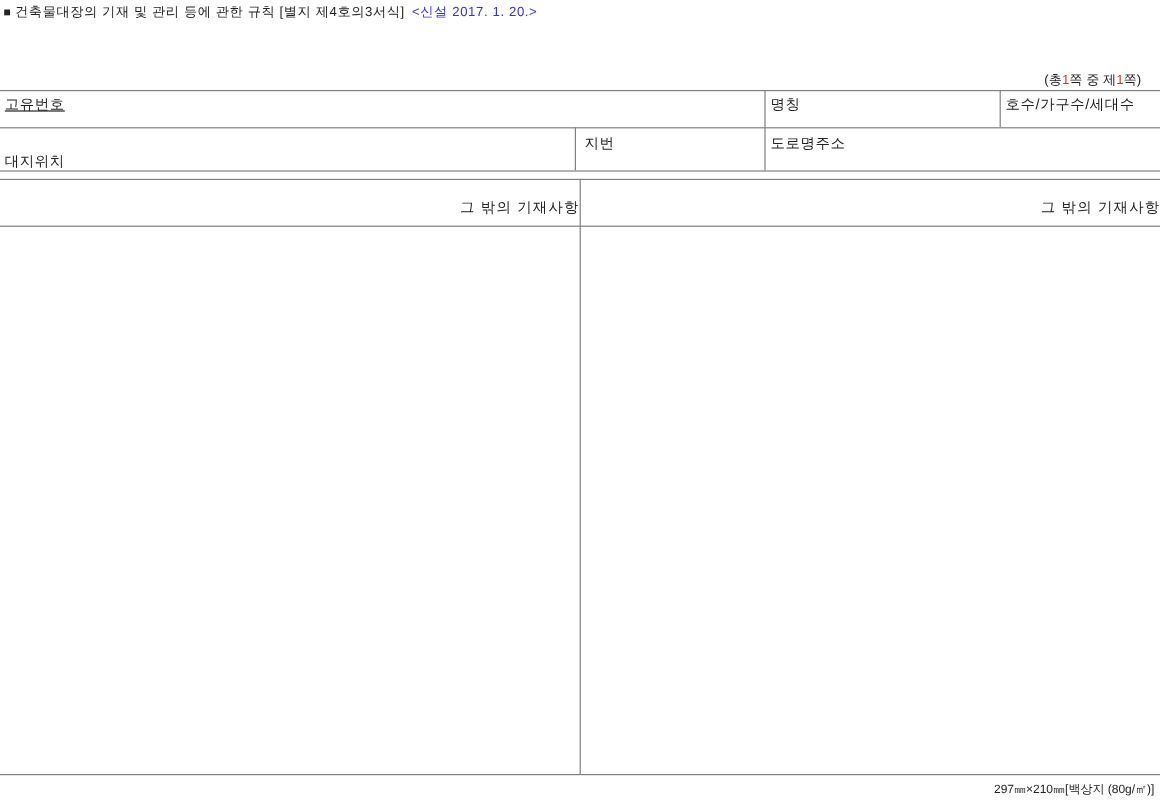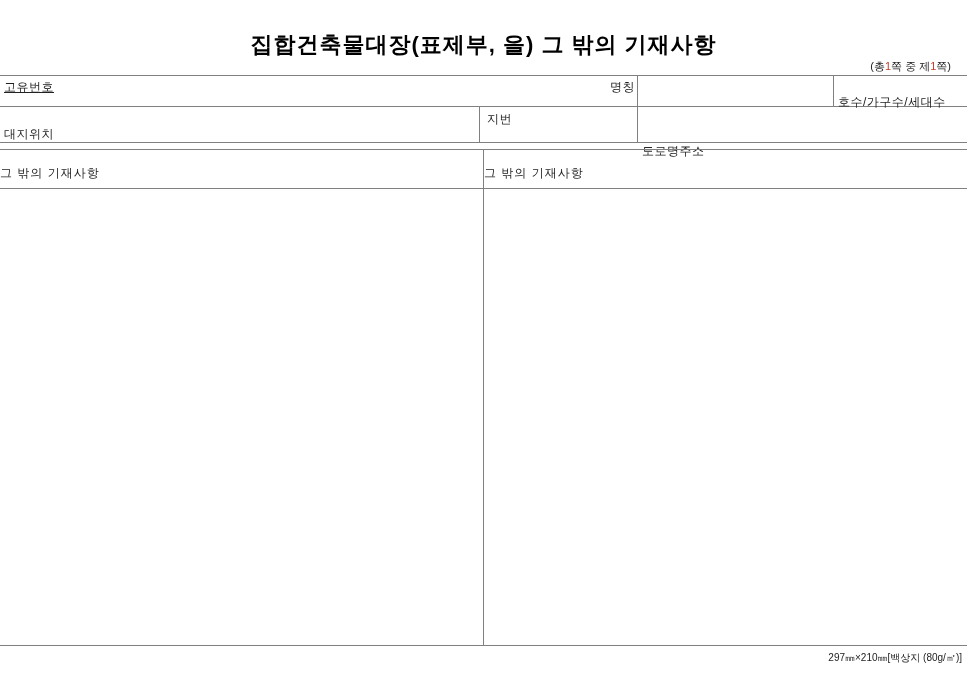--- a/index.html
+++ b/index.html
@@ -62,40 +62,40 @@
   .vl-t2-center { left: 483px; top: 149px; height: 496px; }
   
   .cell-label {
     position: absolute;
     font-size: 12px;
     letter-spacing: 0.5px;
     white-space: nowrap;
     color: #222222;
   }
   .lbl-unique   { left: 4px;   top: 79px; text-decoration: underline; }
-  .lbl-name     { left: 610px; top: 79px; text-align: center; }
-  .lbl-units    { left: 838px; top: 94px; }
+  .lbl-name     { left: 642px; top: 79px; text-align: center; }
+  .lbl-units    { left: 838px; top: 79px; }
   .lbl-site     { left: 4px;   top: 126px; }
   .lbl-lot      { left: 487px; top: 111px; }
-  .lbl-road     { left: 642px; top: 111px; margin-top: 32px; }
+  .lbl-road     { left: 642px; top: 111px; }
   
   .value-cell { position: absolute; }
   .val-unique { left: 1px;   top: 92px;  width: 635px; height: 13px; }
   .val-name   { left: 638px; top: 92px;  width: 194px; height: 13px; }
   .val-units  { left: 834px; top: 92px;  width: 132px; height: 13px; }
   .val-site   { left: 1px;   top: 125px; width: 477px; height: 16px; }
   .val-lot    { left: 480px; top: 125px; width: 156px; height: 16px; }
   .val-road   { left: 638px; top: 125px; width: 328px; height: 16px; }
   
   .om-header {
     position: absolute;
     top: 165px;
     font-size: 12px;
     letter-spacing: 1px;
-    text-align: left;
+    text-align: right;
     white-space: nowrap;
     color: #222222;
   }
   .om-header.left  { left: 0;     width: 483px; }
   .om-header.right { left: 484px; width: 483px; }
   .om-body { position: absolute; top: 190px; height: 454px; }
   .om-body.left  { left: 0;     width: 482px; }
   .om-body.right { left: 485px; width: 482px; }
   
   .paper-spec {
@@ -105,22 +105,24 @@
     font-size: 10px;
     white-space: nowrap;
     color: #222222;
   }
 </style>
 </head>
 <body>
 
 <div class="page">
 
+  <div class="top-note">
+    <span class="bullet">■</span><span>건축물대장의 기재 및 관리 등에 관한 규칙 [별지 제4호의3서식]</span><span class="rev">&lt;신설 2017. 1. 20.&gt;</span>
+  </div>
 
-  <div class="doc-title">집합건축물대장(표제부, 을) 그 밖의 기재사항</div>
 
   <div class="page-note">
     <span>(총</span><span class="num">1</span><span>쪽 중 제</span><span class="num">1</span><span>쪽)</span>
   </div>
 
   <div class="hline hl-t1-top"></div>
   <div class="hline hl-t1-mid"></div>
   <div class="hline hl-t1-bottom"></div>
   <div class="vline vl-r1r2-637"></div>
   <div class="vline vl-r1-833"></div>

